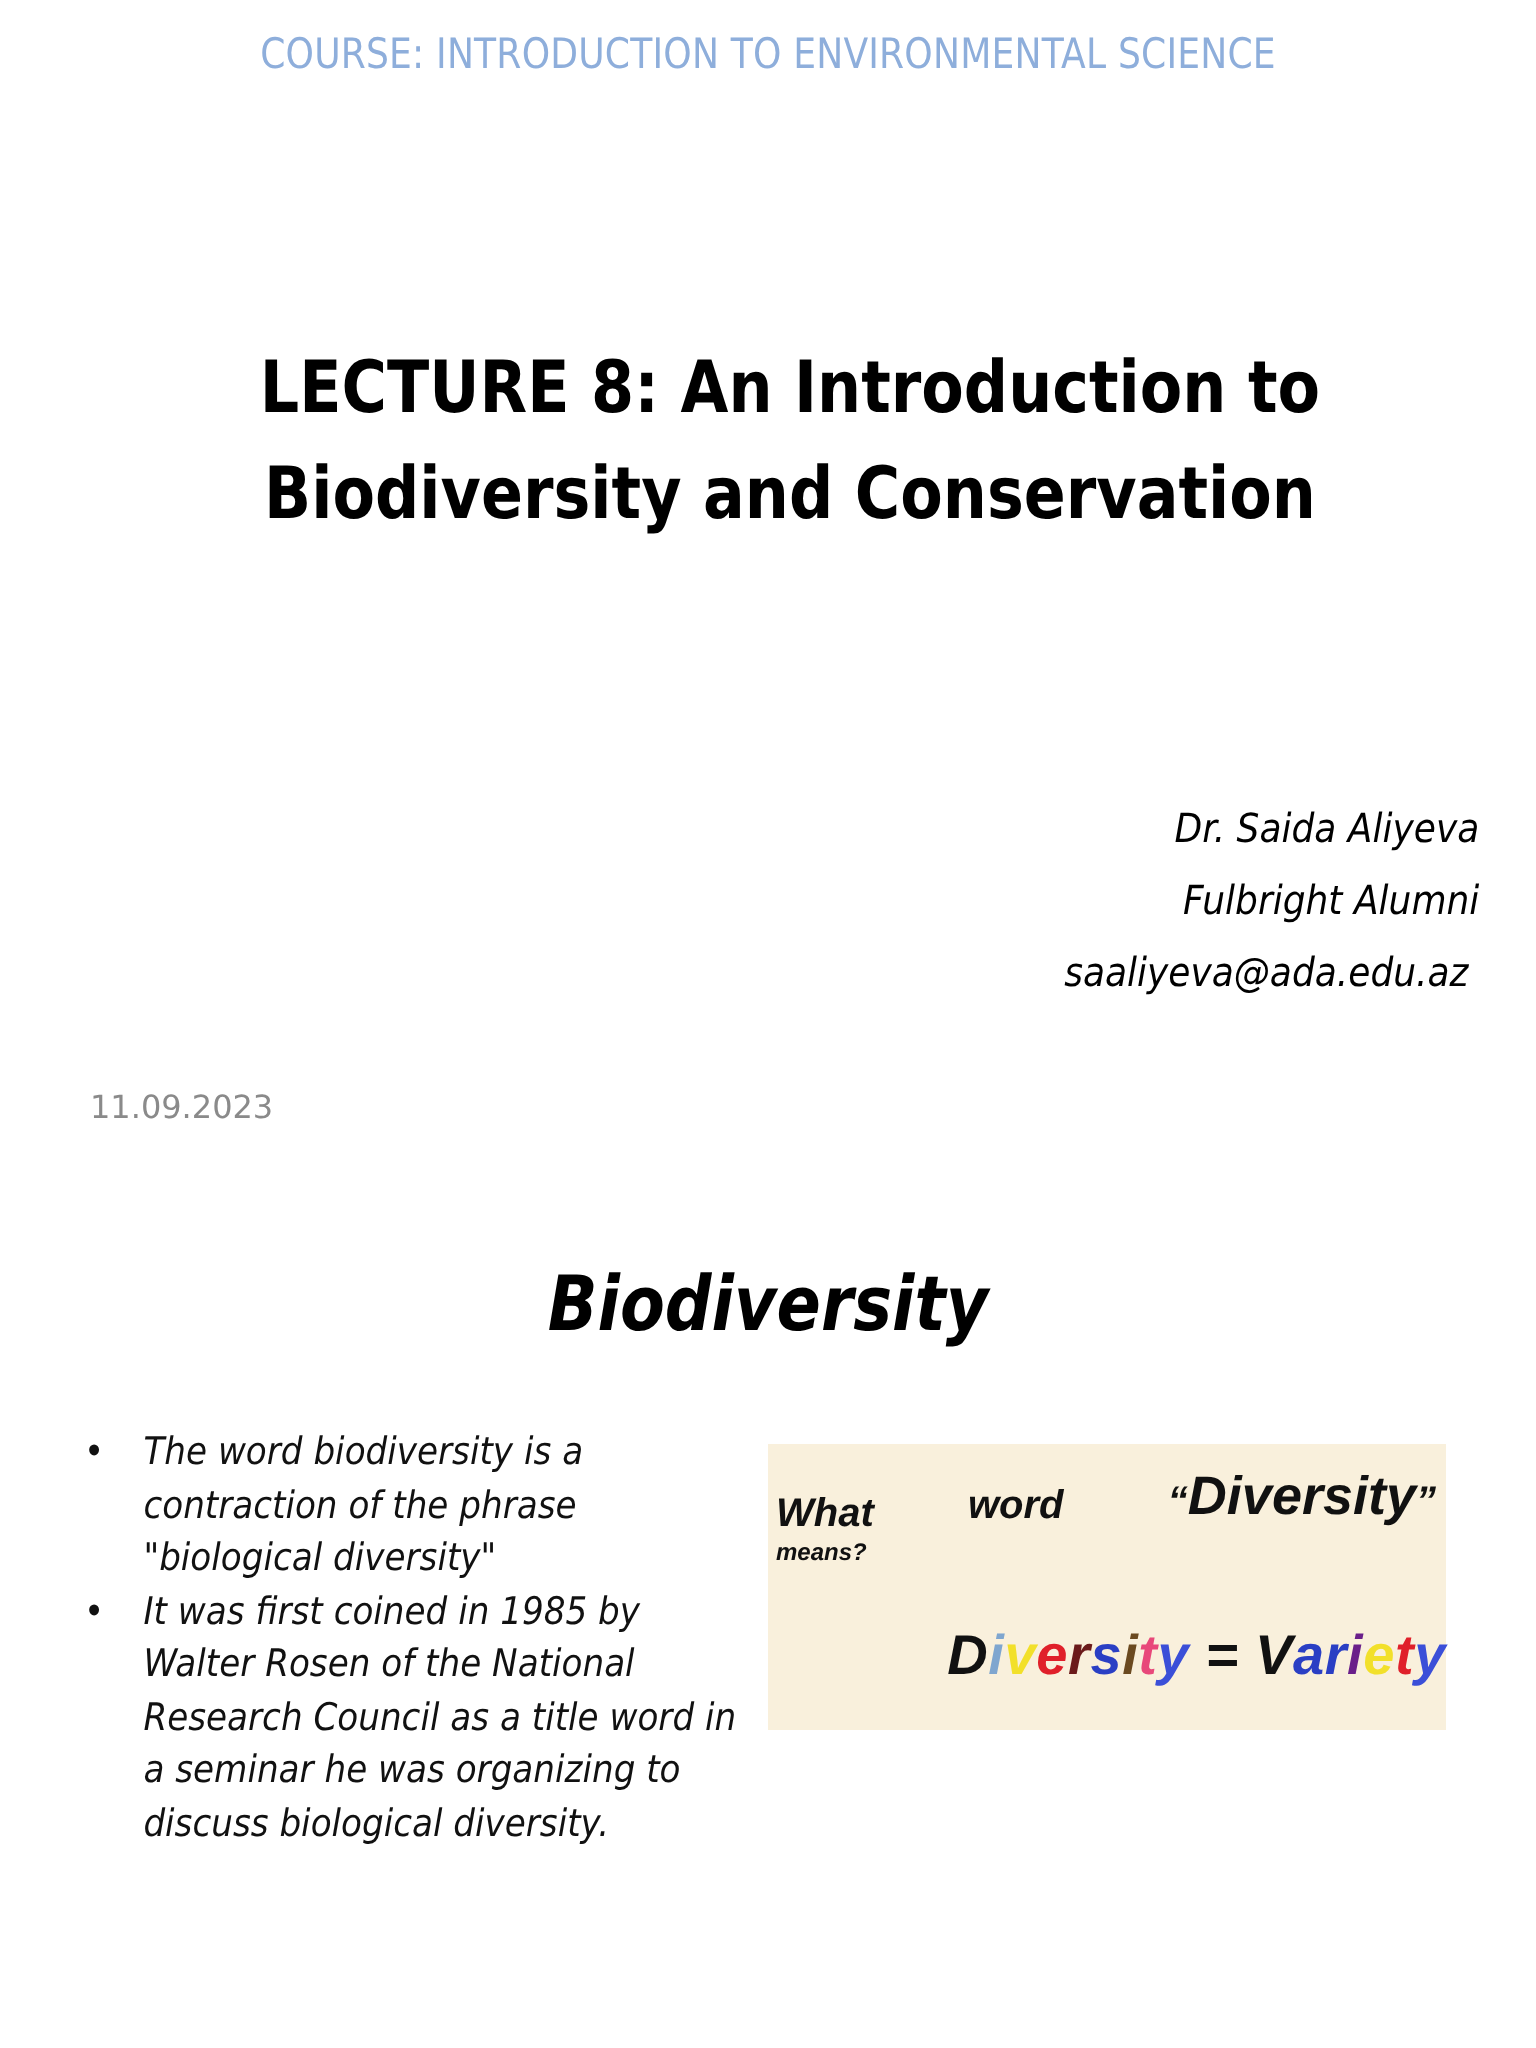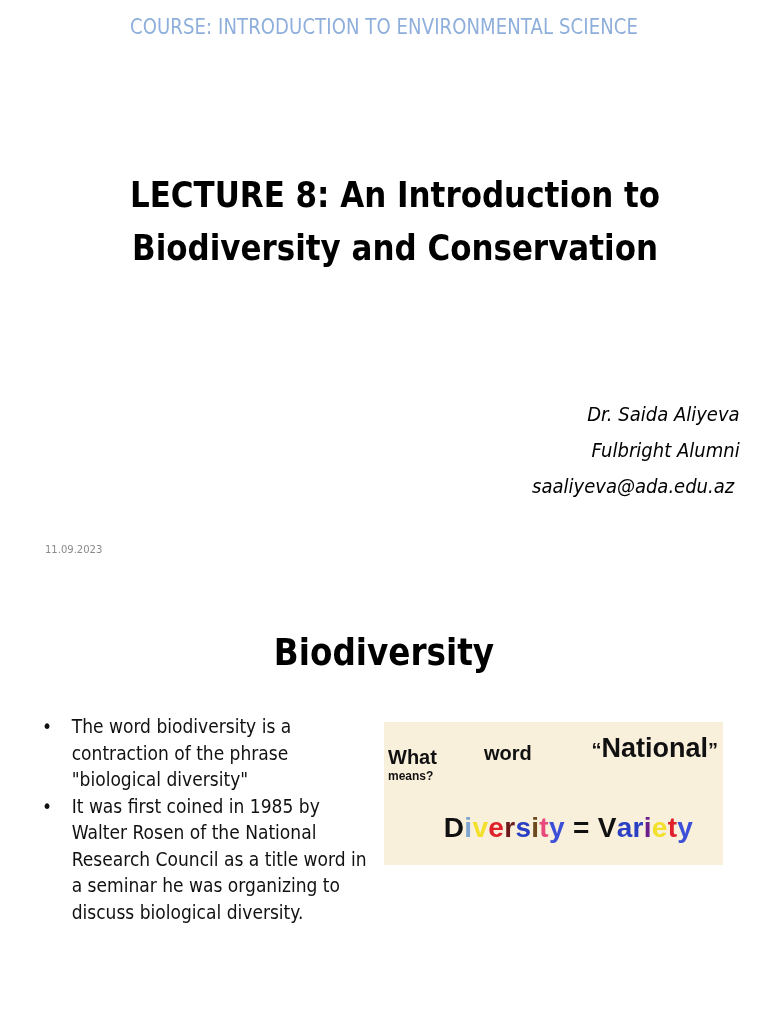--- a/index.html
+++ b/index.html
@@ -1,21 +1,21 @@
 <!DOCTYPE html>
 <html><head>
 <meta charset="utf-8">
 <style>
   * { margin: 0; padding: 0; box-sizing: border-box; }
   html, body { width: 768px; height: 1024px; background: #ffffff; overflow: hidden; }
   body { position: relative; font-family: "Liberation Sans", "DejaVu Sans", sans-serif; color: #000; }
 
   .slide { position: absolute; left: 0; width: 768px; background: #fff; }
   .slide1 { top: 0; height: 570px; }
-  .slide2 { top: 575px; height: 449px; }
+  .slide2 { top: 575px; height: 449px; font-style: italic; }
 
   .course {
     position: absolute; top: 15px; left: 0; width: 768px; text-align: center;
     font-size: 21px; color: #8eaedb; letter-spacing: 0.1px;
     font-family: "DejaVu Sans", sans-serif; font-weight: normal;
     transform: scaleX(0.86); transform-origin: center;
   }
   .title {
     position: absolute; top: 168px; left: 0; width: 790px; text-align: center;
     font-family: "DejaVu Sans", sans-serif; font-weight: bold;
@@ -24,21 +24,21 @@
   }
   .author {
     position: absolute; top: 396px; right: 28px; text-align: right;
     font-family: "DejaVu Sans", sans-serif; font-style: italic;
     font-size: 20px; line-height: 36px; color: #000;
     transform: scaleX(0.9); transform-origin: right top;
   }
   .author .email { margin-right: 6px; }
   .date {
     position: absolute; top: 544px; left: 45px;
-    font-size: 10px; color: #8a8a8a; font-family: "DejaVu Sans", sans-serif;
+    font-size: 16px; color: #8a8a8a; font-family: "DejaVu Sans", sans-serif;
   }
 
   .s2-title {
     position: absolute; top: 55px; left: 0; width: 768px; text-align: center;
     font-family: "DejaVu Sans", sans-serif; font-weight: bold;
     font-size: 38px; color: #000;
     transform: scaleX(0.86); transform-origin: center;
   }
   .bullets {
     position: absolute; top: 138px; left: 42px; width: 340px;
@@ -53,21 +53,21 @@
     background: #f9f0dc;
     font-family: "Liberation Sans", sans-serif; font-weight: bold; color: #111;
   }
   .q-line1 { position: absolute; top: 20px; left: 4px; width: 330px; font-size: 20px; }
   .q-what { position: absolute; left: 0; top: 4px; }
   .q-does { position: absolute; left: 96px; top: 0; }
   .q-div { position: absolute; right: 0; top: -9px; font-size: 27px; }
   .q-div .qm { font-size: 20px; }
   .q-line2 { position: absolute; top: 47px; left: 4px; font-size: 12px; }
   .equation {
-    position: absolute; top: 90px; left: 0; width: 339px; text-align: center;
+    position: absolute; top: 90px; left: 0; width: 339px; text-align: right;
     font-size: 28px; letter-spacing: 0.3px; padding-left: 30px;
   }
   .equation span { display: inline-block; }
 </style>
 </head>
 <body>
 
 <div class="slide slide1">
   <div class="course">COURSE: INTRODUCTION TO ENVIRONMENTAL SCIENCE</div>
   <div class="title">
@@ -93,18 +93,18 @@
     <li>
       <span class="bullet">•</span>
       <span>It was first coined in 1985 by Walter Rosen of the National Research Council as a title word in a seminar he was organizing to discuss biological diversity.</span>
     </li>
   </ul>
 
   <div class="diversity-box">
     <div class="q-line1">
       <span class="q-what">What</span>
       <span class="q-does">word</span>
-      <span class="q-div"><span class="qm">“</span><span>National</span><span class="qm">”</span></span>
+      <span class="q-div"><span class="qm">“</span><span>Diversity</span><span class="qm">”</span></span>
     </div>
     <div class="q-line2">means?</div>
     <div class="equation" id="equation"><span style="color: rgb(17, 17, 17);">D</span><span style="color: rgb(127, 166, 207);">i</span><span style="color: rgb(242, 224, 42);">v</span><span style="color: rgb(224, 32, 42);">e</span><span style="color: rgb(107, 26, 26);">r</span><span style="color: rgb(42, 63, 196);">s</span><span style="color: rgb(107, 74, 32);">i</span><span style="color: rgb(232, 72, 122);">t</span><span style="color: rgb(59, 79, 216);">y</span><span style="color: rgb(17, 17, 17); white-space: pre;"> = </span><span style="color: rgb(17, 17, 17);">V</span><span style="color: rgb(42, 63, 196);">a</span><span style="color: rgb(42, 63, 196);">r</span><span style="color: rgb(106, 31, 138);">i</span><span style="color: rgb(242, 224, 42);">e</span><span style="color: rgb(224, 32, 42);">t</span><span style="color: rgb(59, 79, 216);">y</span></div>
   </div>
 </div>
 
 </body></html>

